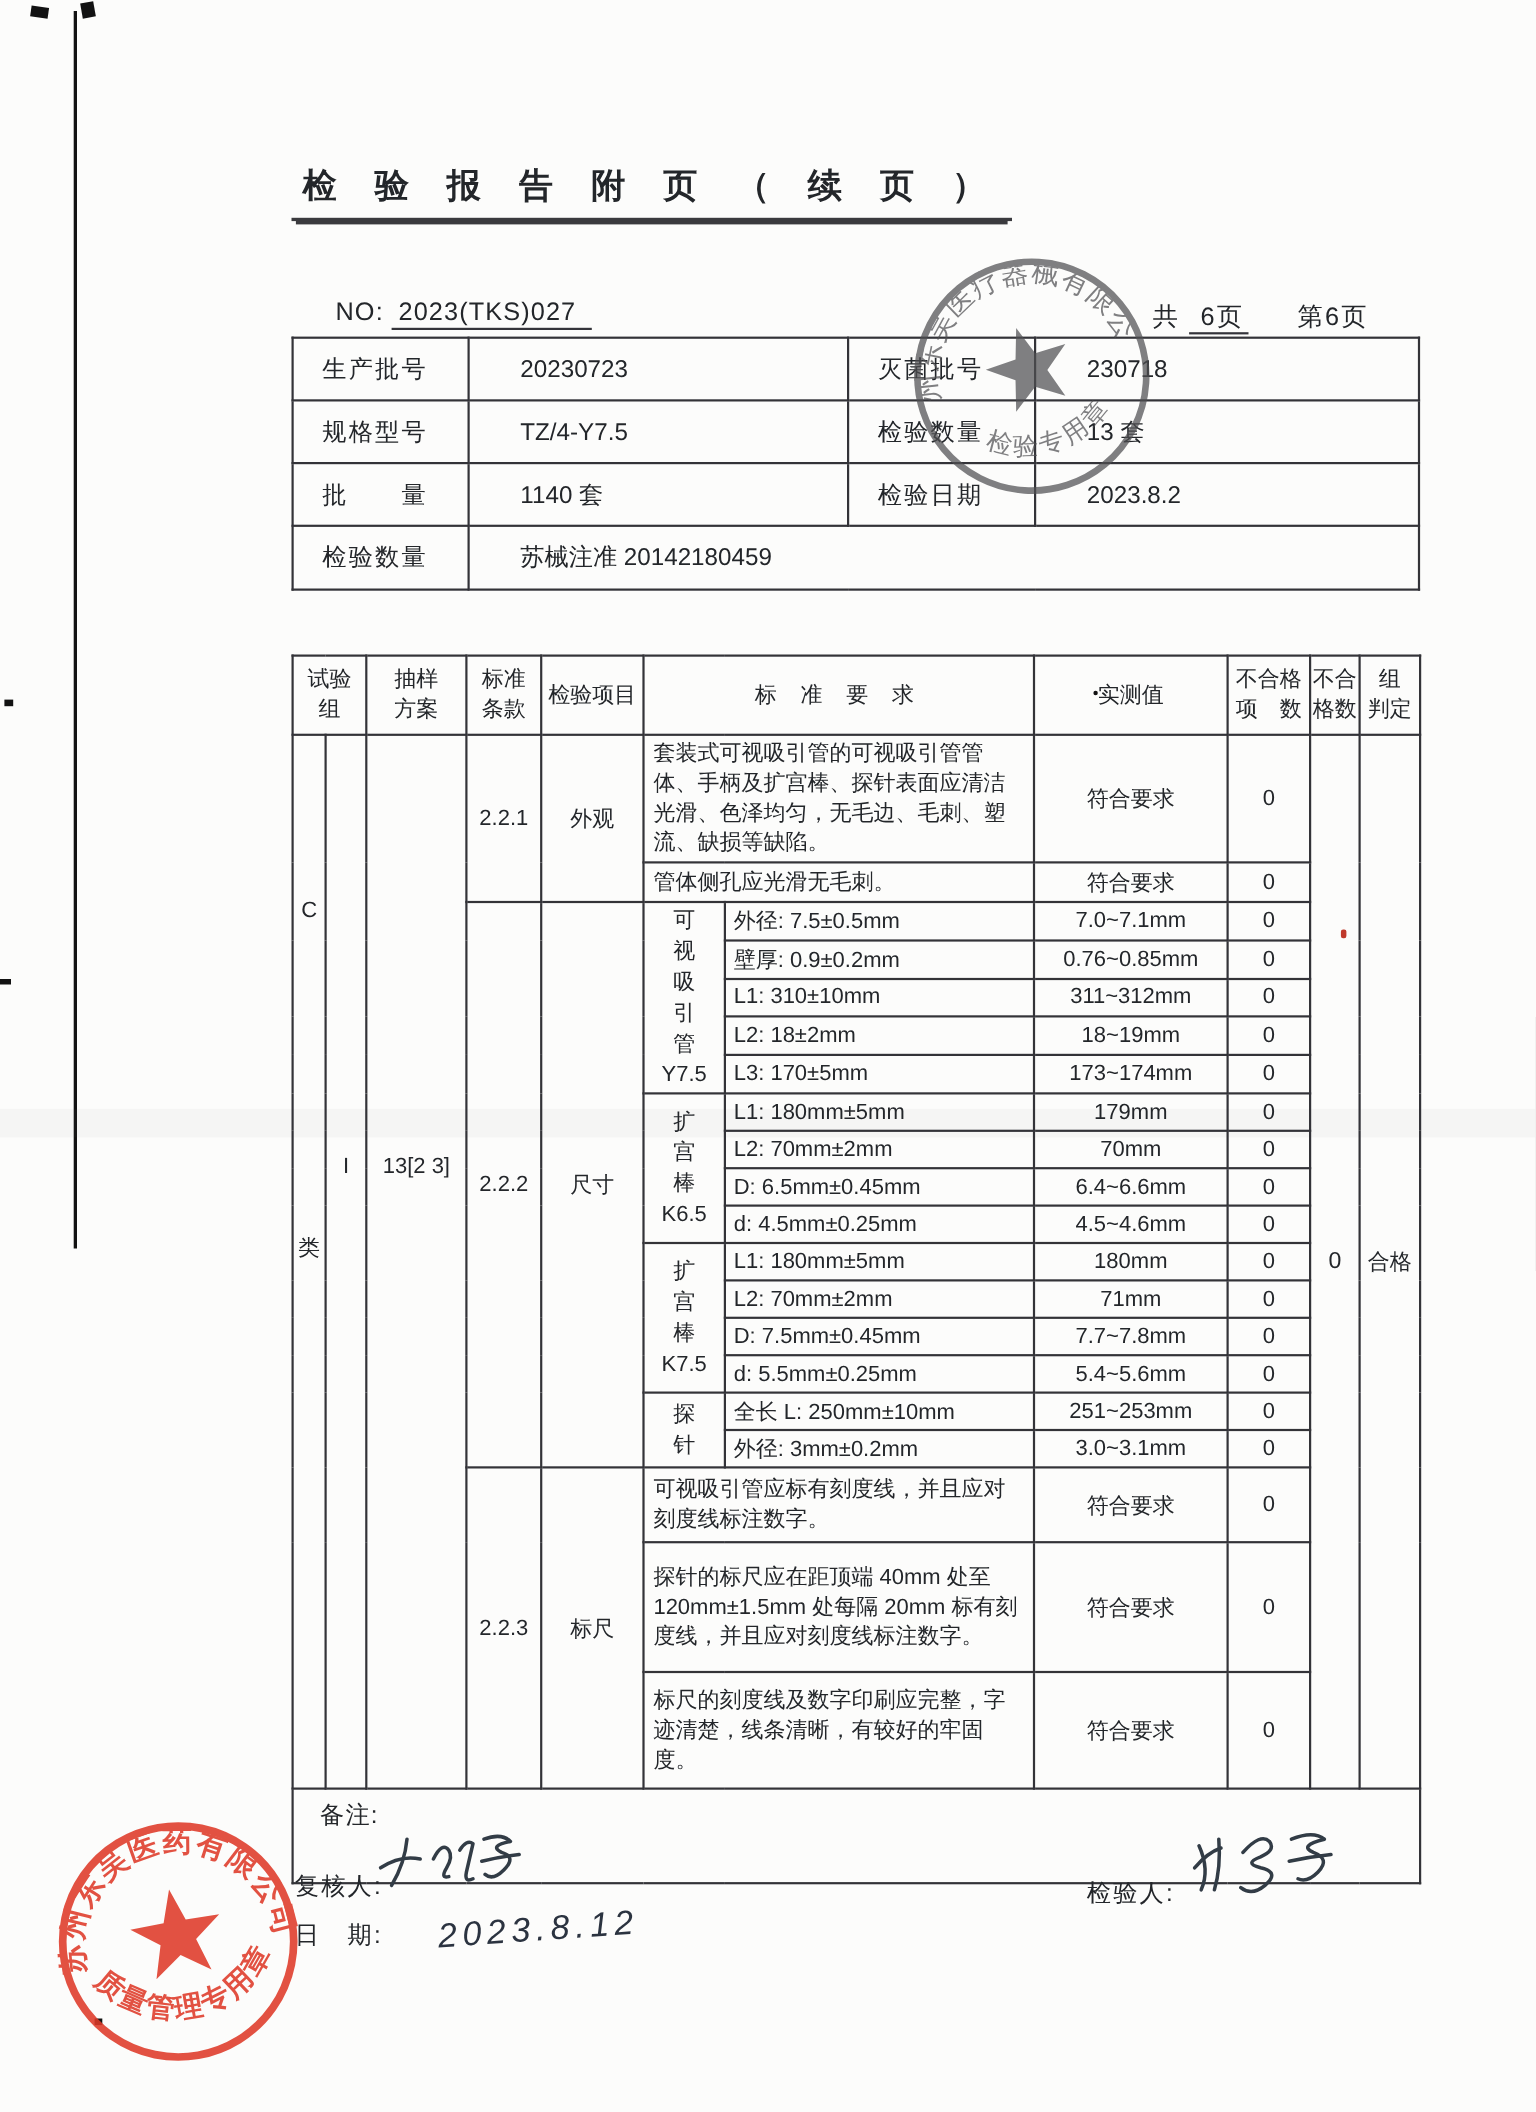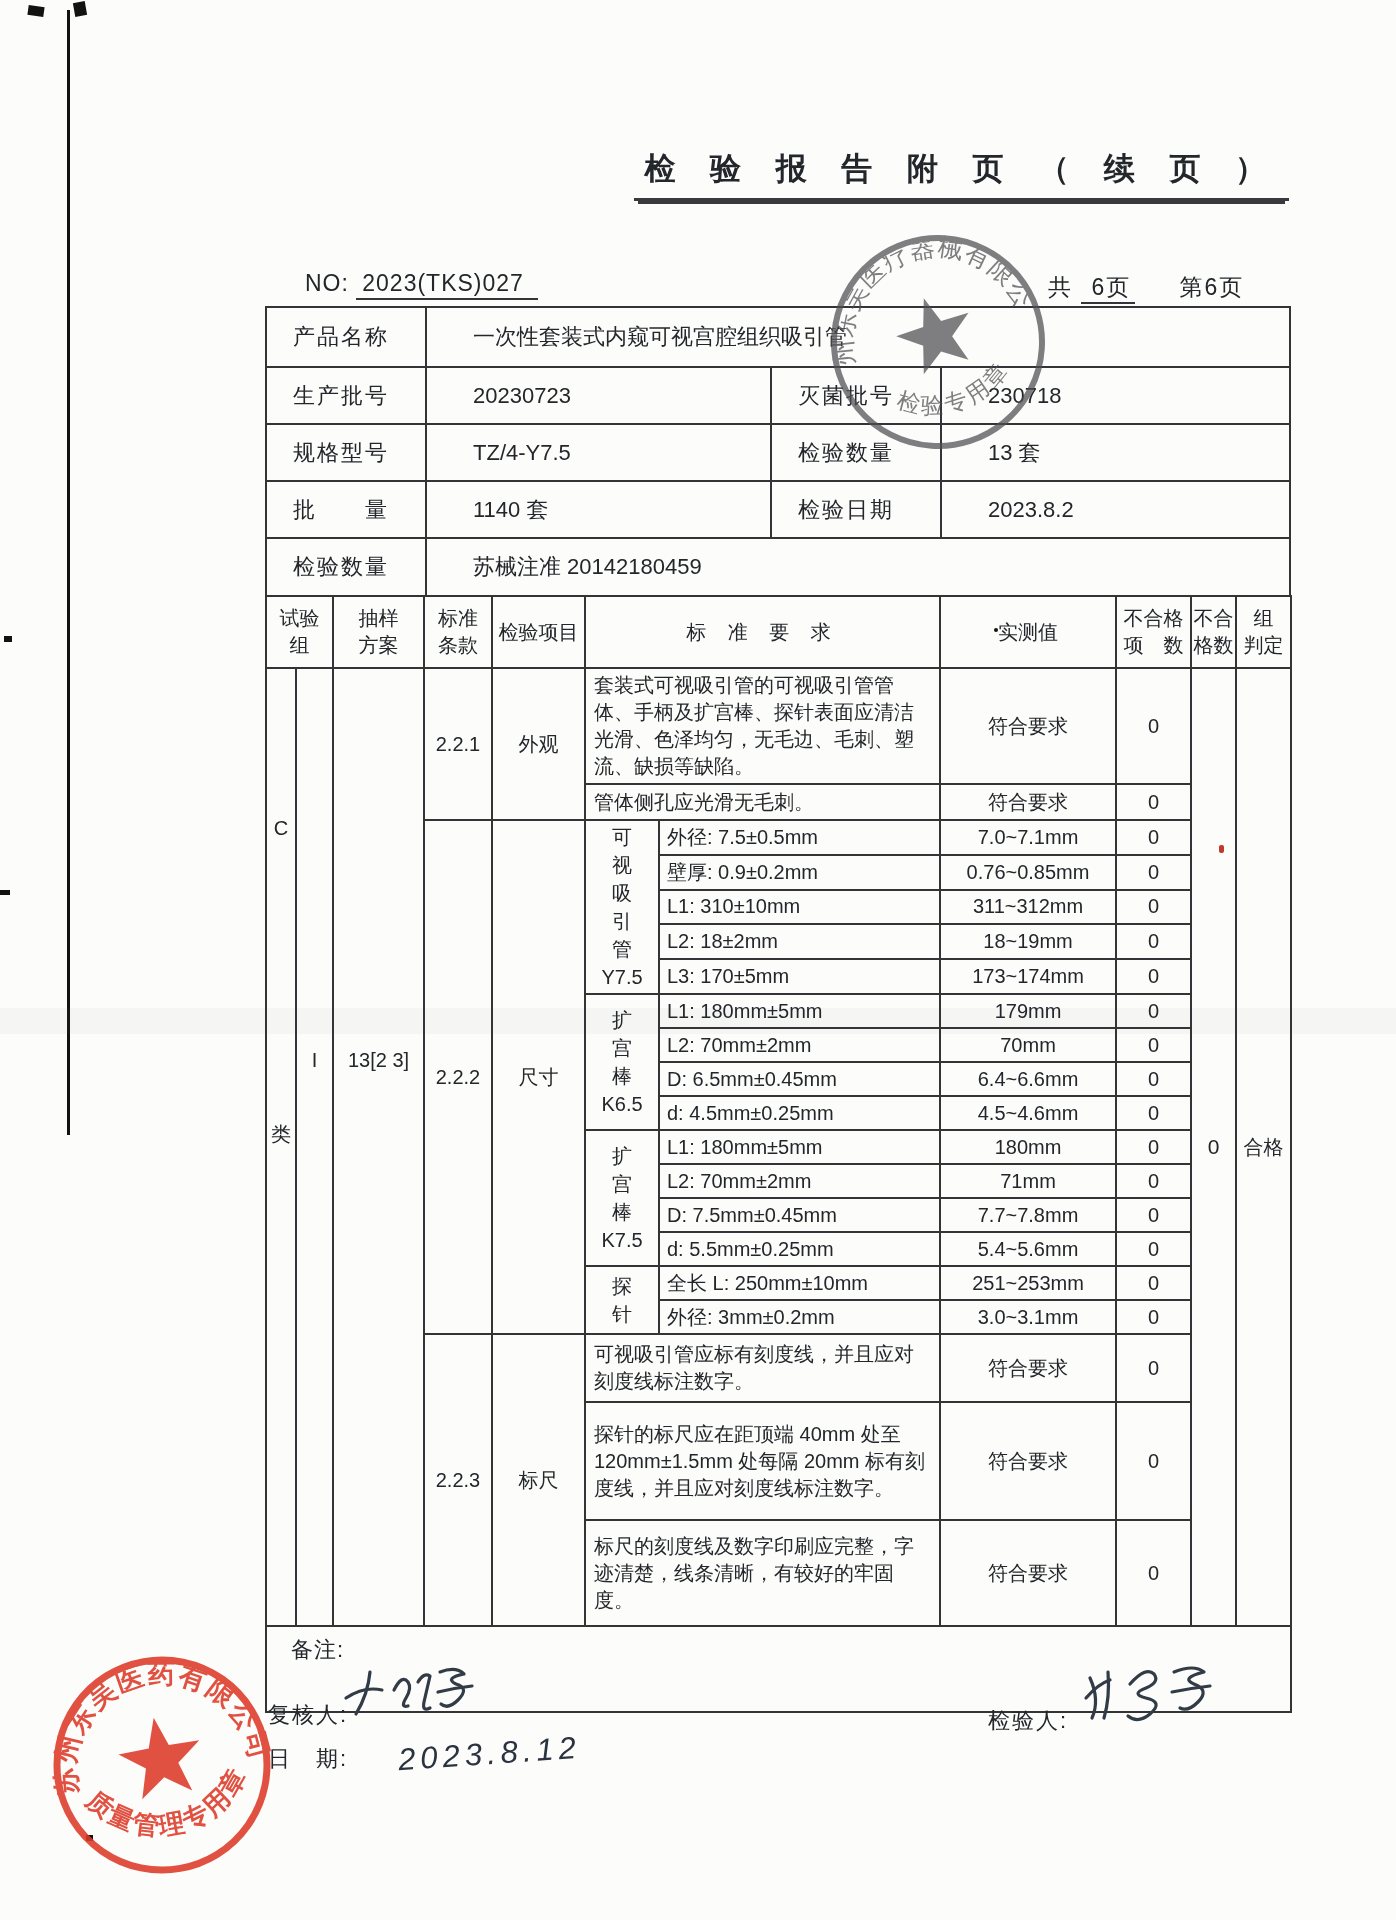--- a/index.html
+++ b/index.html
@@ -1,19 +1,19 @@
 <!DOCTYPE html>
 <html><head>
 <meta charset="utf-8">
 <style>
   html,body{margin:0;padding:0;background:#e8e8e6;}
   #page{position:relative;width:1396px;height:1920px;margin:0 auto;background:#fcfcfb;
         font-family:"Liberation Sans","DejaVu Sans",sans-serif;color:#23262a;overflow:hidden;}
   
-  .title-wrap{position:absolute;left:265px;top:148px;width:1024px;text-align:right;}
+  .title-wrap{position:absolute;left:265px;top:148px;width:1024px;text-align:left;}
   .title{display:inline-block;font-size:31px;font-weight:600;letter-spacing:13px;
          padding:0 10px 8px 10px;border-bottom:3px solid #3a3a3e;
          box-shadow:0 7px 0 -4px #3a3a3e;}
   .no-line{position:absolute;left:265px;top:270px;font-size:23px;letter-spacing:1px;margin-left:40px;}
   .no-line .uline{border-bottom:2px solid #34343a;padding:0 14px 2px 6px;}
   .page-info{position:absolute;left:1048px;top:272px;font-size:23px;letter-spacing:2px;}
   .page-info .uline{border-bottom:2px solid #34343a;padding:0 4px 2px 10px;}
   
   table{border-collapse:collapse;table-layout:fixed;}
   td{border:2px solid #333338;vertical-align:middle;overflow:hidden;}
@@ -75,24 +75,20 @@
   </div>
 
   <table class="info">
     <colgroup>
         <col style="width:160px">
         <col style="width:345px">
         <col style="width:170px">
         <col style="width:349px">
       </colgroup>
     <tbody>
-        <tr style="height:60px">
-      <td class="lab">产品名称</td>
-      <td class="val" colspan="3">一次性套装式内窥可视宫腔组织吸引管</td>
-    </tr>
     <tr style="height:57px">
       <td class="lab">生产批号</td>
       <td class="val">20230723</td>
       <td class="lab">灭菌批号</td>
       <td class="val">230718</td>
     </tr>
     <tr style="height:57px">
       <td class="lab">规格型号</td>
       <td class="val">TZ/4-Y7.5</td>
       <td class="lab">检验数量</td>

